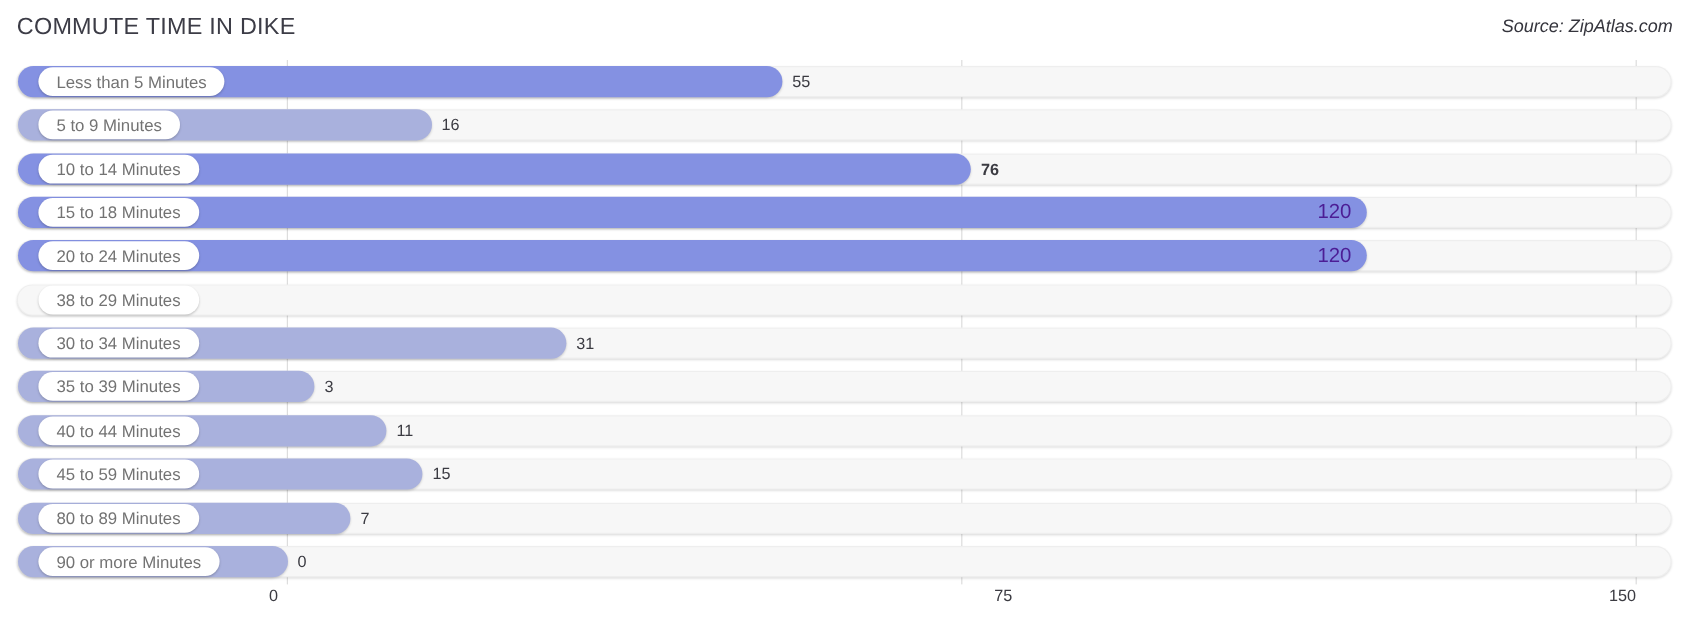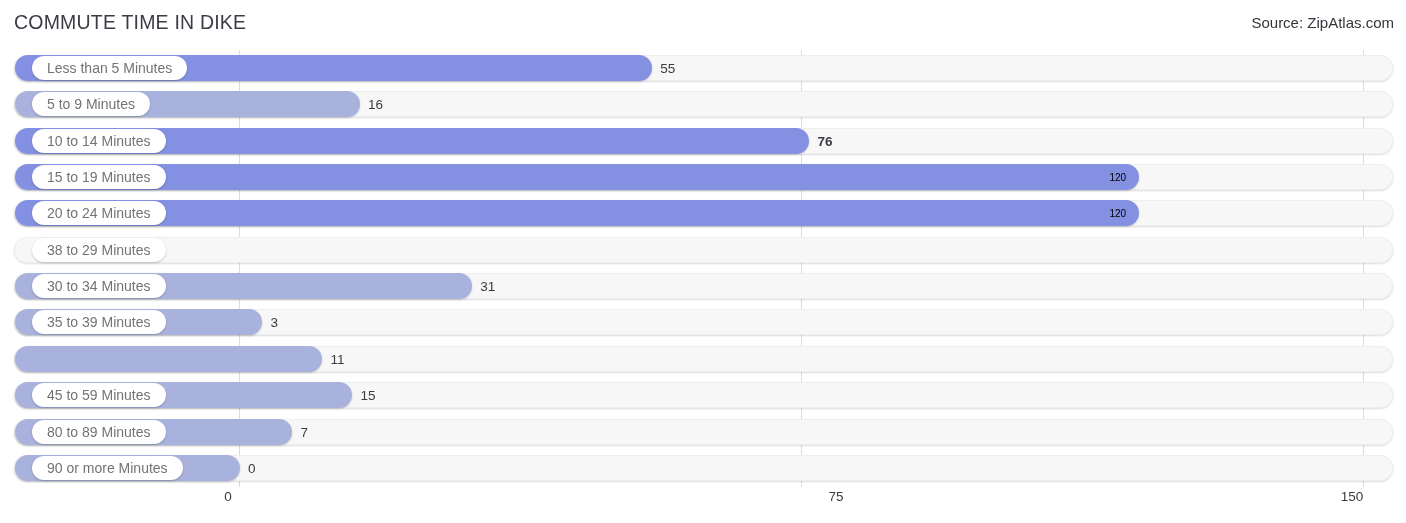--- a/index.html
+++ b/index.html
@@ -15,21 +15,21 @@
 
   
   .header{position:absolute;left:0;top:0;width:1406px;height:44px;}
   .chart-title{
     position:absolute;left:14px;top:11px;
     font-size:19.5px;letter-spacing:.2px;
     color:#3c3c46;font-weight:400;white-space:nowrap;
   }
   .source-note{
     position:absolute;right:12px;top:14px;
-    font-size:15px;color:#35353d;white-space:nowrap;
+    font-size:15px;font-style:italic;color:#35353d;white-space:nowrap;
   }
 
   
   .plot{position:absolute;left:0;top:44px;width:1406px;height:443px;}
 
   .gridlines{position:absolute;left:0;top:0;width:100%;height:443px;}
   .gridline{
     position:absolute;top:6px;width:1px;height:437px;
     background:#dddddd;
   }
@@ -47,21 +47,21 @@
   .bar{
     position:absolute;left:1px;top:0;height:26px;
     border-radius:13px;
     background:#8491e2;
     box-shadow:0 1px 2px rgba(0,0,0,.18);
   }
   .bar.light{background:#a9b1dd;}
 
   .bar-value-in{
     position:absolute;right:13px;top:50%;transform:translateY(-50%);
-    color:#000000;font-size:10px;white-space:nowrap;
+    color:#4c1d95;font-size:17px;white-space:nowrap;
   }
   .bar-value-out{
     position:absolute;top:50%;transform:translateY(-50%);
     color:#3b3b42;font-size:13.5px;white-space:nowrap;
   }
 
   .cat-pill{
     position:absolute;left:18px;top:1px;height:24px;
     background:#ffffff;border-radius:12px;
     display:flex;align-items:center;
@@ -121,21 +121,21 @@
           <div class="cat-pill">
             <span class="cat-pill-label">10 to 14 Minutes</span>
           </div>
         </div>
         <div class="row" style="top: 120.05px;">
           <div class="track"></div>
           <div class="bar" style="width: 1124.2px;">
             <span class="bar-value-in">120</span>
           </div>
           <div class="cat-pill">
-            <span class="cat-pill-label">15 to 19 Minutes</span>
+            <span class="cat-pill-label">15 to 18 Minutes</span>
           </div>
         </div>
         <div class="row" style="top: 156.4px;">
           <div class="track"></div>
           <div class="bar" style="width: 1124.2px;">
             <span class="bar-value-in">120</span>
           </div>
           <div class="cat-pill">
             <span class="cat-pill-label">20 to 24 Minutes</span>
           </div>
@@ -159,20 +159,23 @@
           <div class="bar light" style="width: 247.48px;"></div>
           <span class="bar-value-out" style="left: 256.48px;">3</span>
           <div class="cat-pill">
             <span class="cat-pill-label">35 to 39 Minutes</span>
           </div>
         </div>
         <div class="row" style="top: 301.8px;">
           <div class="track"></div>
           <div class="bar light" style="width: 307.427px;"></div>
           <span class="bar-value-out" style="left: 316.427px;">11</span>
+          <div class="cat-pill">
+            <span class="cat-pill-label">40 to 44 Minutes</span>
+          </div>
         </div>
         <div class="row" style="top: 338.15px;">
           <div class="track"></div>
           <div class="bar light" style="width: 337.4px;"></div>
           <span class="bar-value-out" style="left: 346.4px;">15</span>
           <div class="cat-pill">
             <span class="cat-pill-label">45 to 59 Minutes</span>
           </div>
         </div>
         <div class="row" style="top: 374.5px;">

